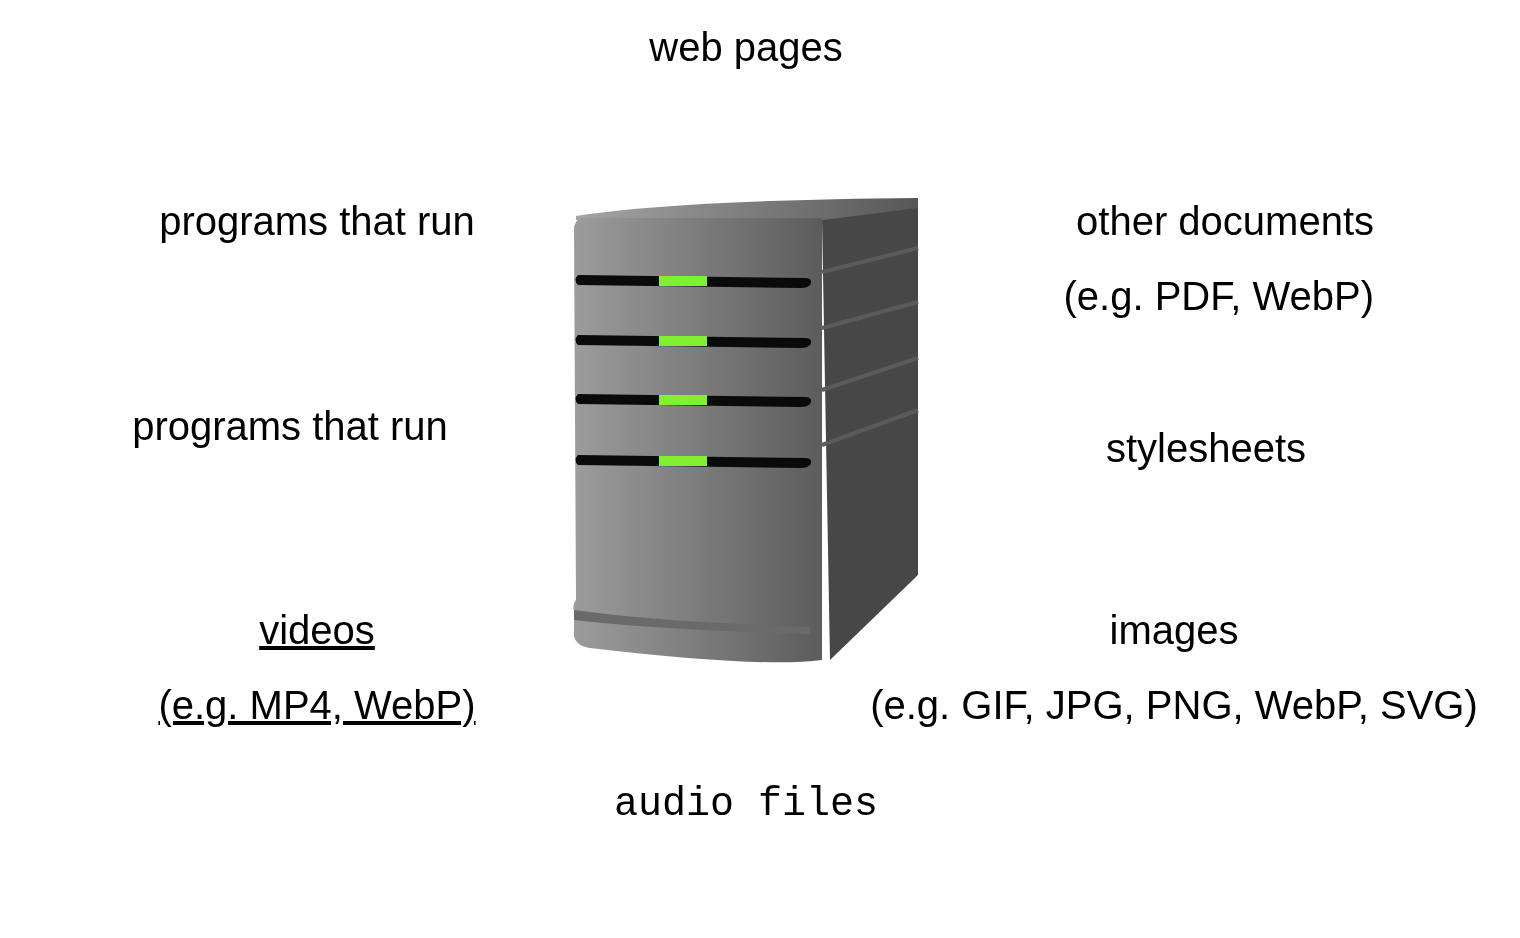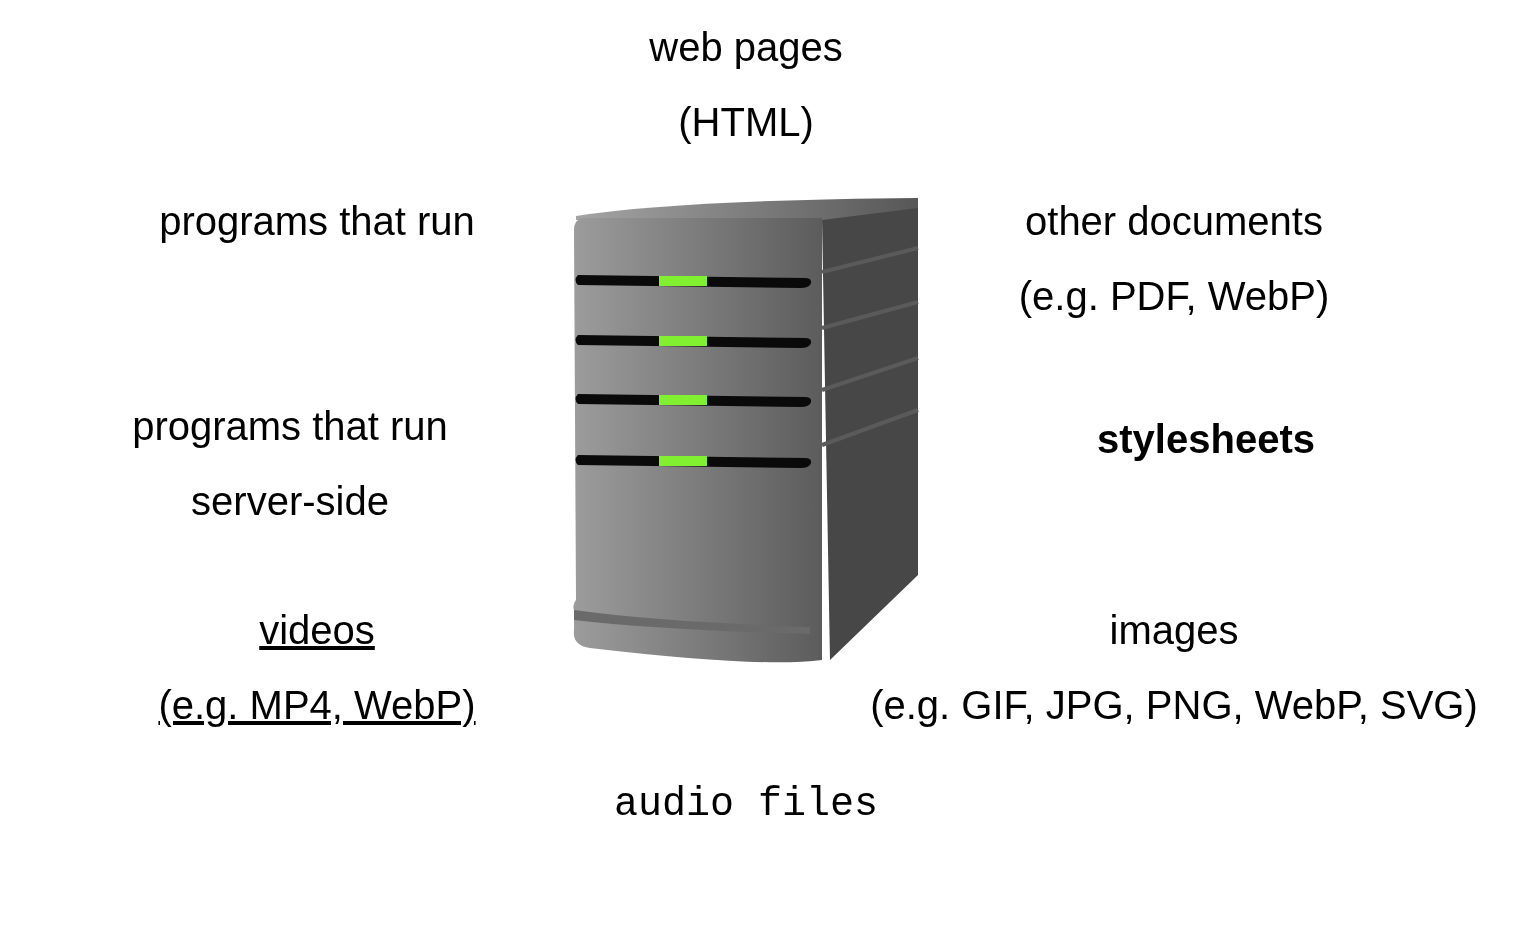--- a/index.html
+++ b/index.html
@@ -7,38 +7,36 @@
          font-family:"Liberation Sans", "DejaVu Sans", sans-serif; color:#000; }
   .label { position:absolute; text-align:center; font-size:40px; line-height:75px; white-space:nowrap; }
   .label span { display:block; }
   #server { position:absolute; left:560px; top:190px; width:370px; height:490px; }
 </style>
 </head>
 <body>
 
 <div class="label" style="left:546px; top:10px; width:400px;">
   <span>web pages</span>
-  <span>(HTML)</span>
 </div>
 
 <div class="label" style="left:117px; top:184px; width:400px;">
   <span>programs that run</span>
 </div>
 
-<div class="label" style="left:974px; top:184px; width:400px;">
+<div class="label" style="left:974px; top:184px; width:400px;text-align:right;">
   <span>other documents</span>
   <span>(e.g. PDF, WebP)</span>
 </div>
 
 <div class="label" style="left:90px; top:389px; width:400px;">
   <span>programs that run</span>
-  <span>server-side</span>
 </div>
 
-<div class="label" style="left:1006px; top:402px; width:400px;font-weight:bold;">
+<div class="label" style="left:1006px; top:411px; width:400px;">
   <span>stylesheets</span>
 </div>
 
 <div class="label" style="left:117px; top:593px; width:400px;text-decoration:underline;">
   <span>videos</span>
   <span>(e.g. MP4, WebP)</span>
 </div>
 
 <div class="label" style="left:824px; top:593px; width:700px;">
   <span>images</span>

